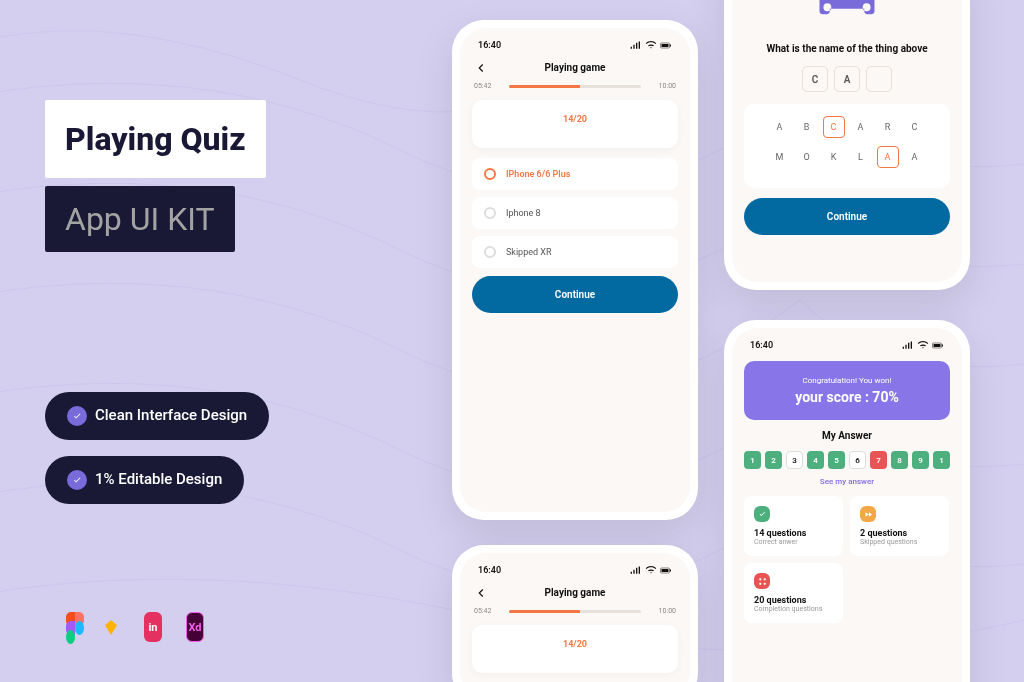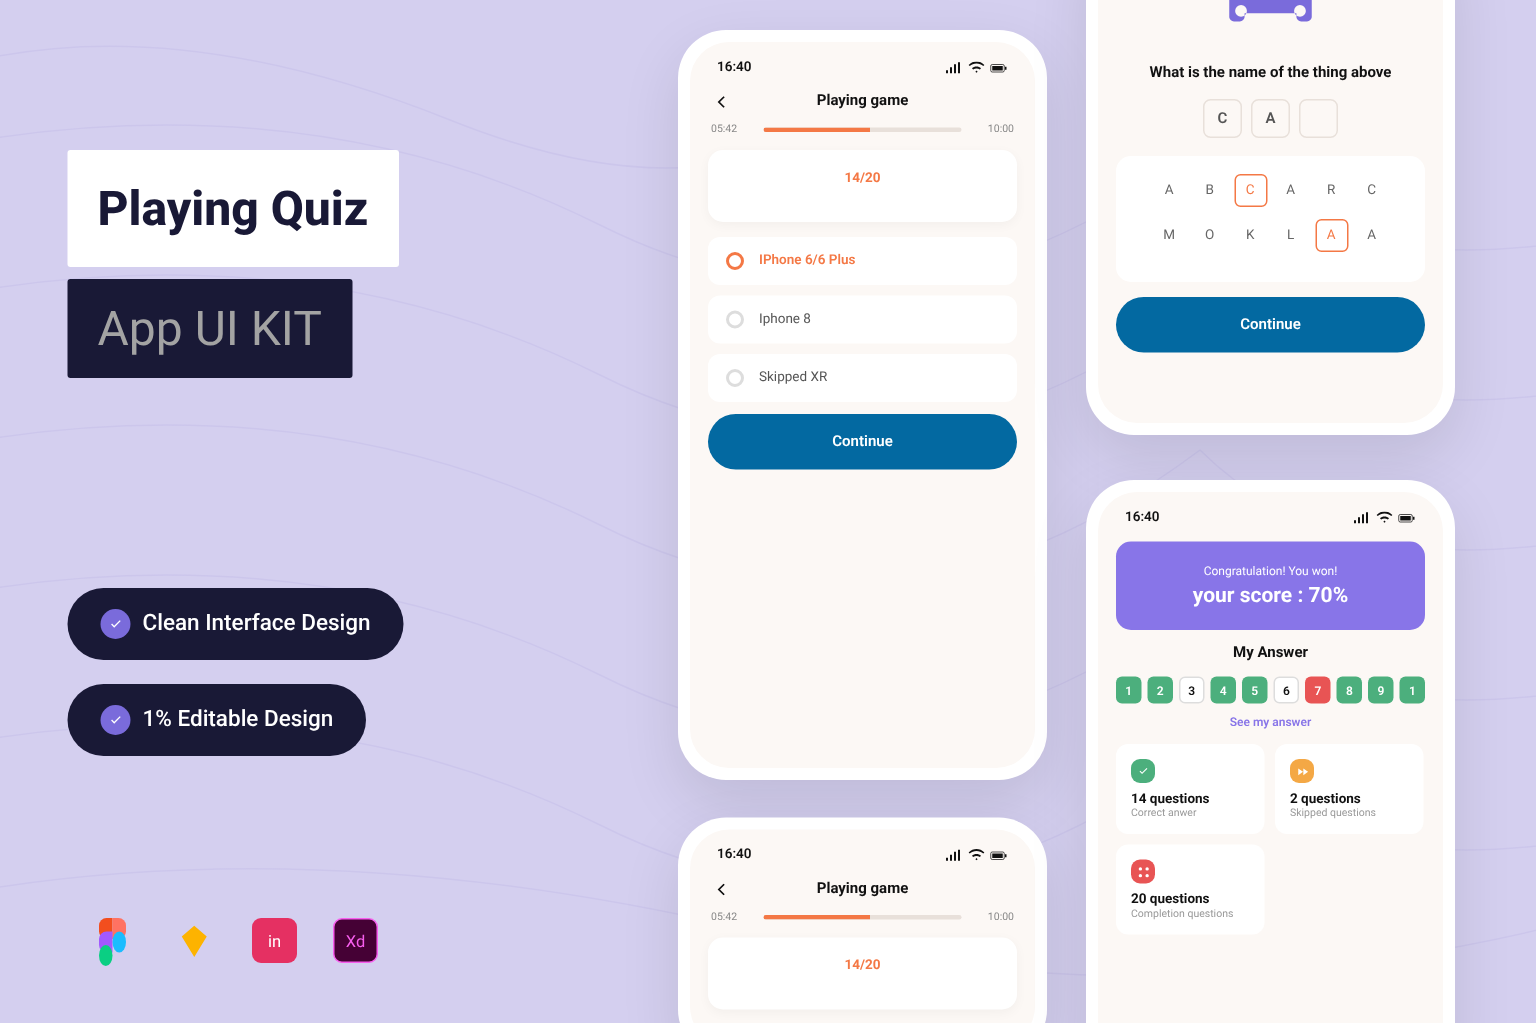--- a/index.html
+++ b/index.html
@@ -10,21 +10,21 @@
 .title-white{background:#fff;padding:20px 20px;display:inline-block;border-radius:2px;margin-bottom:8px}
 .title-white span{font-size:32px;font-weight:800;color:#191936}
 .title-dark{background:#191936;padding:14px 20px;display:inline-block;border-radius:2px}
 .title-dark span{font-size:32px;font-weight:400;color:#a3a3a3}
 .pills{margin-top:140px}
 .pill{background:#191936;padding:14px 22px;border-radius:40px;display:inline-flex;align-items:flex-start;gap:8px;margin-bottom:16px}
 .pill-check{width:20px;height:20px;background:#7A6BDB;border-radius:50%;display:flex;align-items:center;justify-content:center}
 .pill-check svg{width:11px;height:11px;fill:#fff}
 .pill span{color:#fff;font-size:15px;font-weight:500}
 .tools{position:absolute;left:60px;bottom:40px;display:flex;gap:24px;align-items:center}
-.tool{width:30px;height:30px;display:flex;align-items:center;justify-content:center;font-size:11px;font-weight:400}
+.tool{width:18px;height:30px;display:flex;align-items:center;justify-content:center;font-size:11px;font-weight:700}
 .fig{position:relative}
 .fig-red{width:9px;height:14px;background:#F24E1E;border-radius:5px 0 0 5px;position:absolute;left:6px;top:0}
 .fig-orange{width:9px;height:14px;background:#FF7262;border-radius:0 5px 5px 0;position:absolute;left:15px;top:0}
 .fig-purple{width:9px;height:14px;background:#A259FF;border-radius:5px 0 0 5px;position:absolute;left:6px;top:9px}
 .fig-blue{width:9px;height:14px;background:#1ABCFE;border-radius:50%;position:absolute;left:15px;top:9px}
 .fig-green{width:9px;height:14px;background:#0ACF83;border-radius:50%;position:absolute;left:6px;top:18px}
 .sketch{color:#FDB300}
 .sketch svg{width:27px;height:25px}
 .inv{background:#E53062;color:#fff;border-radius:6px}
 .xd{background:#450135;color:#F75EEE;border-radius:6px;border:1px solid #F75EEE}

